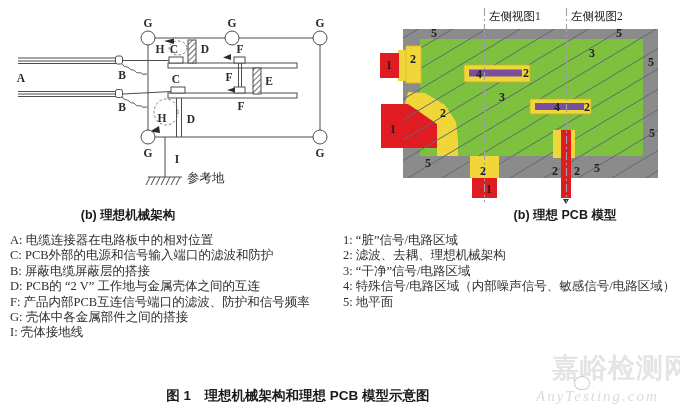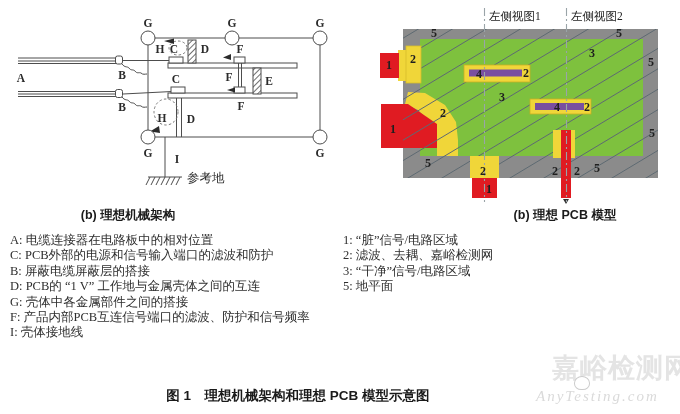--- a/index.html
+++ b/index.html
@@ -223,29 +223,30 @@
     </g>
 
     <text class="subcap" x="565" y="219">(b) 理想 PCB 模型</text>
   </g>
 </svg>
 
 <div class="legend legend-left">
   <div>A: 电缆连接器在电路板中的相对位置</div>
   <div>C: PCB外部的电源和信号输入端口的滤波和防护</div>
   <div>B: 屏蔽电缆屏蔽层的搭接</div>
-  <div>D: PCB的 “1 V” 工作地与金属壳体之间的互连</div>
+  <div>D: PCB的 “2 V” 工作地与金属壳体之间的互连</div>
+  <div>F: 产品内部PCB互连信号端口的滤波、防护和信号频率</div>
   <div>G: 壳体中各金属部件之间的搭接</div>
-  <div>F: 产品内部PCB互连信号端口的滤波、防护和信号频率</div>
   <div>I: 壳体接地线</div>
 </div>
 <div class="legend legend-right">
   <div>1: “脏”信号/电路区域</div>
-  <div>2: 滤波、去耦、嘉峪检测网</div>
+  <div>2: 滤波、去耦、理想机械架构</div>
   <div>3: “干净”信号/电路区域</div>
+  <div>4: 特殊信号/电路区域（内部噪声信号、敏感信号/电路区域）</div>
   <div>5: 地平面</div>
 </div>
 
 <div id="figcap">图 1　理想机械架构和理想 PCB 模型示意图</div>
 
 <div id="wm">
   <span class="w1">嘉峪检测网</span>
   <span class="wlogo"></span>
   <span class="w3">AnyTesting.com</span>
 </div>

